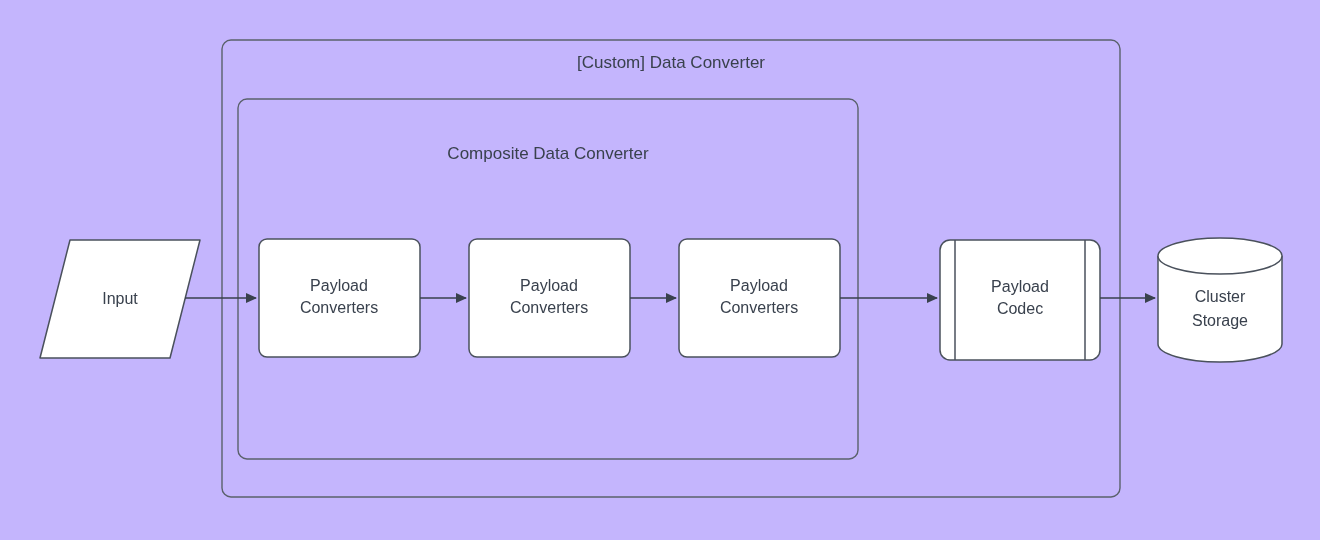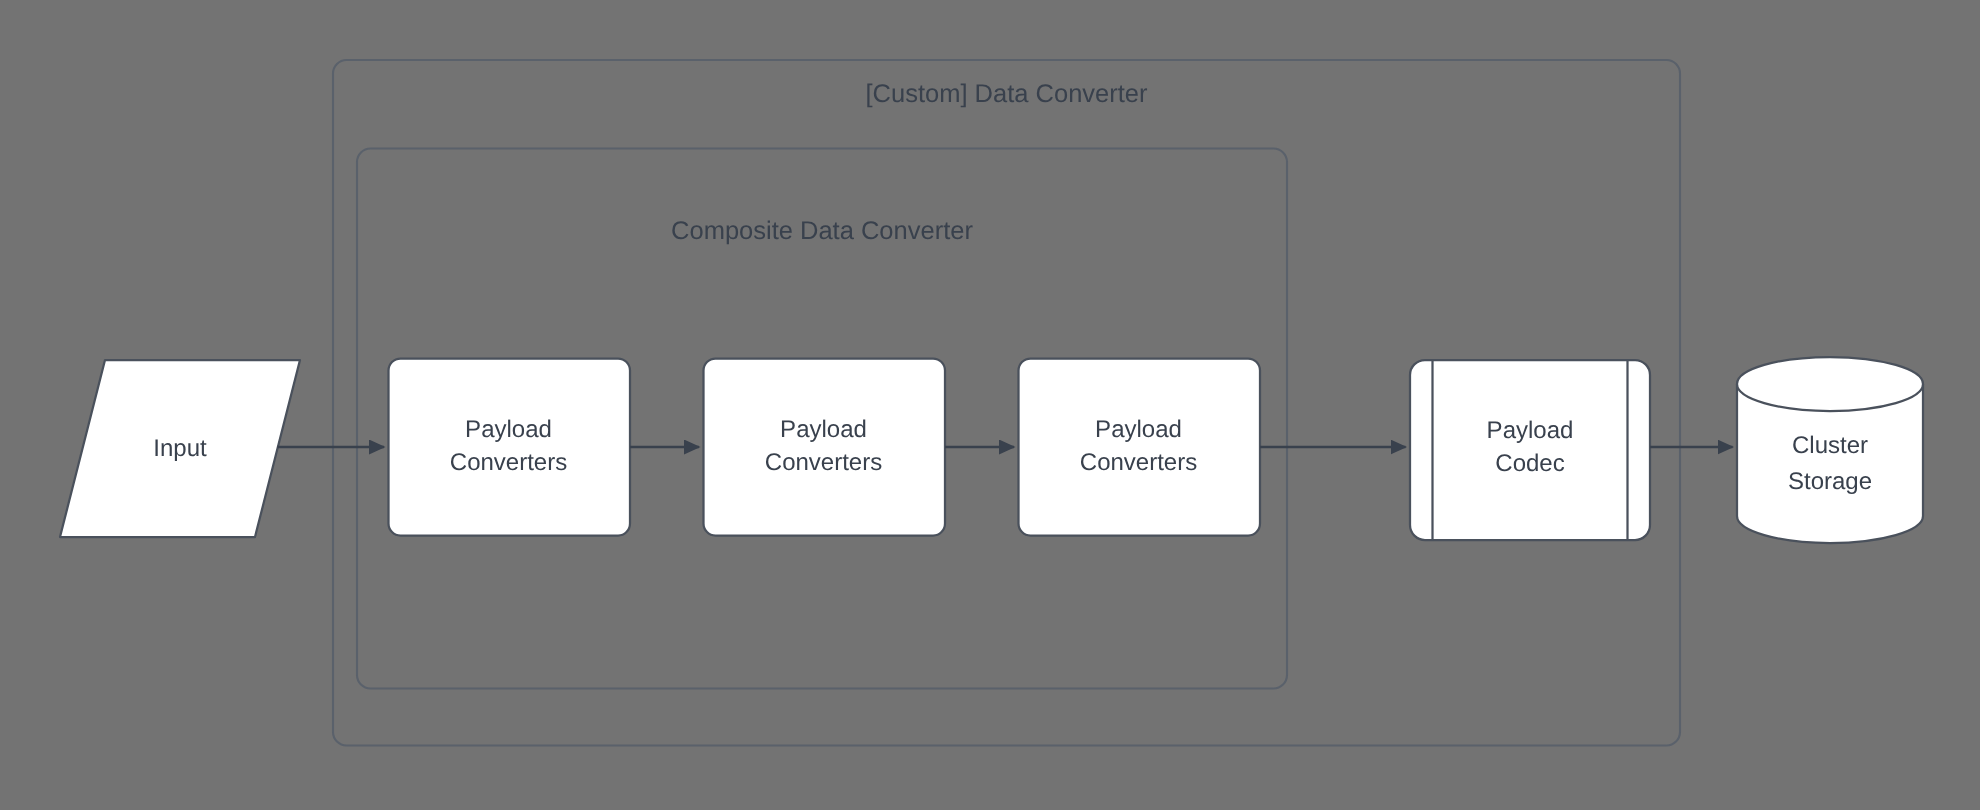--- a/index.html
+++ b/index.html
@@ -5,21 +5,21 @@
   html, body {
     margin: 0;
     padding: 0;
     background: #ffffff;
     font-family: "Liberation Sans", sans-serif;
   }
   .canvas {
     position: relative;
     width: 1320px;
     height: 540px;
-    background: #737373;
+    background: #c4b5fd;
     overflow: hidden;
   }
   svg text {
     font-family: "Liberation Sans", sans-serif;
     fill: #39414d;
   }
   .shape {
     fill: #ffffff;
     stroke: #4a515c;
     stroke-width: 1.5;

